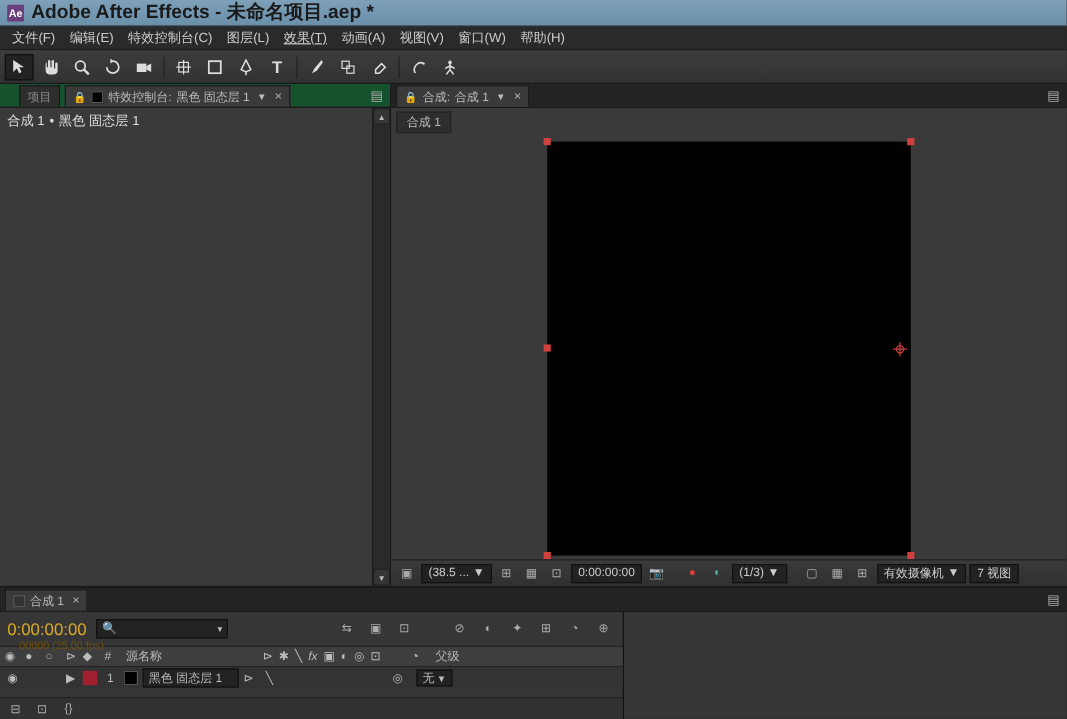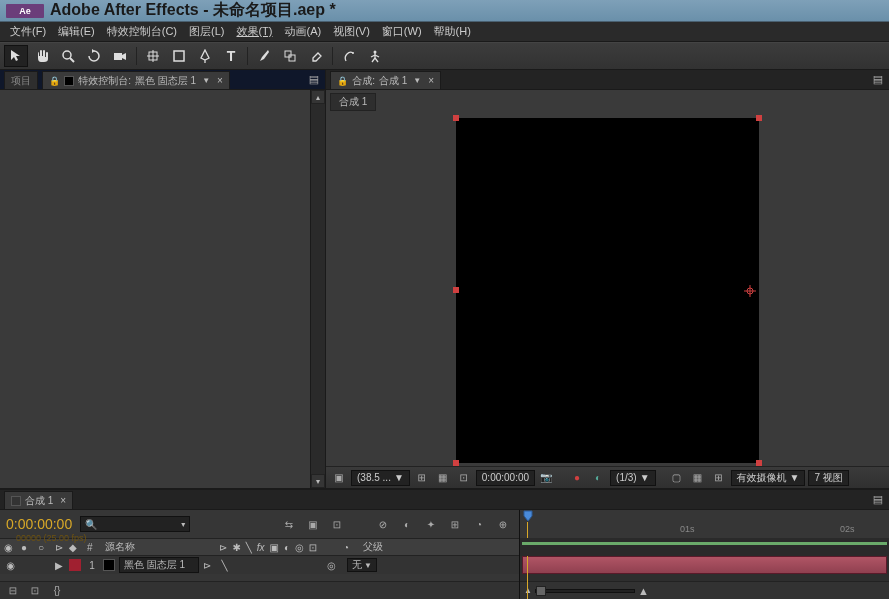--- a/index.html
+++ b/index.html
@@ -1,29 +1,29 @@
 <!DOCTYPE html>
 <html><head>
 <meta charset="utf-8">
 <style>
 * { margin: 0; padding: 0; box-sizing: border-box; font-family: "Microsoft YaHei", Arial, sans-serif; -webkit-user-select: none; user-select: none; }
 body { background: #2a2a2a; color: #bbb; font-size: 11px; overflow: hidden; width: 889px; height: 599px; }
 .titlebar { background: linear-gradient(#7ea0b8, #6a90aa); height: 22px; display: flex; align-items: center; padding-left: 6px; color: #1a1a1a; border-bottom: 1px solid #4a6070; }
-.titlebar .ae-logo { width: 38px; height: 14px; background: #6b3d7a; color: #fff; font-size: 9px; font-weight: bold; display: inline-flex; align-items: center; justify-content: center; margin-right: 6px; border-radius: 1px; }
+.titlebar .ae-logo { width: 14px; height: 14px; background: #6b3d7a; color: #fff; font-size: 9px; font-weight: bold; display: inline-flex; align-items: center; justify-content: center; margin-right: 6px; border-radius: 1px; }
 .titlebar .title { font-weight: 600; font-size: 16px; }
 .menubar { background: #2a2a2a; height: 20px; display: flex; align-items: center; padding-left: 4px; border-bottom: 1px solid #1a1a1a; }
 .menubar .menu-item { padding: 2px 6px; font-size: 11px; color: #ccc; cursor: default; }
 .menubar .menu-item.highlight { text-decoration: underline; }
 .toolbar { background: linear-gradient(#3c3c3c, #323232); height: 28px; display: flex; align-items: center; padding-left: 4px; border-bottom: 1px solid #1a1a1a; border-top: 1px solid #444; gap: 2px; }
 .toolbar .tool-btn { width: 24px; height: 22px; display: flex; align-items: center; justify-content: center; cursor: pointer; border: 1px solid transparent; color: #bbb; }
 .toolbar .tool-btn.active { background: #222; border: 1px solid #111; }
 .toolbar .sep { width: 1px; height: 18px; background: #222; margin: 0 2px; }
 .workspace { display: flex; height: 418px; }
 .left-panel { width: 326px; background: #2a2a2a; border-right: 1px solid #1a1a1a; display: flex; flex-direction: column; }
-.tabs { display: flex; align-items: center; height: 19px; background: #0f172a; gap: 4px; padding-left: 4px; }
+.tabs { display: flex; align-items: center; height: 19px; background: #14532d; gap: 4px; padding-left: 16px; }
 .tab { background: #3a3a3a; padding: 2px 6px 1px; font-size: 10px; display: flex; align-items: center; position: relative; border: 1px solid #1a1a1a; border-bottom: none; gap: 4px; }
 .tab.inactive { background: #2e2e2e; color: #888; }
 .tab .swatch { width: 10px; height: 10px; background: #000; border: 1px solid #555; }
 .tab .caret { font-size: 8px; padding-left: 2px; }
 .tab .close { font-size: 10px; padding-left: 3px; }
 .icon-btn { width: 14px; height: 14px; display: flex; align-items: center; justify-content: center; cursor: pointer; color: #aaa; }
 .panel-body { flex: 1; background: #3a3a3a; border-top: 1px solid #1a1a1a; position: relative; }
 .path-line { padding: 3px 6px; font-size: 11px; color: #ddd; background: #3a3a3a; }
 .path-line .dot { padding: 0 4px; }
 .panel-body .scrollbar { position: absolute; right: 0; top: 0; width: 15px; height: 100%; background: #2a2a2a; border-left: 1px solid #1a1a1a; display: flex; flex-direction: column; }
@@ -201,20 +201,23 @@
         <span style="font-size:9px;color:#888">🔒</span>
         <span class="swatch"></span>
         <span>特效控制台: </span>
           <span>黑色 固态层 1</span>
         <span class="caret">▼</span>
         <span class="close">×</span>
       </div>
       <div class="icon-btn" style="margin-left:auto;margin-right:4px">▤</div>
     </div>
     <div class="panel-body">
+      <div class="path-line">
+        <span>合成 1</span><span class="dot">•</span><span>黑色 固态层 1</span>
+      </div>
       <div class="scrollbar">
         <div class="arrow">▴</div>
         <div class="track"></div>
         <div class="arrow">▾</div>
       </div>
     </div>
   </div>
 
   <div class="right-panel">
     <div class="comp-tabs">
@@ -363,42 +366,14 @@
           <span style="font-size:8px">▼</span>
         </span>
       </div>
       <div style="flex:1"></div>
       <div class="tl-footer">
         <div class="vt-btn">⊟</div>
         <div class="vt-btn">⊡</div>
         <div class="vt-btn">{}</div>
       </div>
     </div>
-    <div class="tl-right">
-      <div class="ruler">
-        <div class="playhead">
-            <svg width="12" height="12" viewBox="0 0 12 12">
-              <path d="M2 1 L10 1 L10 6 L6 11 L2 6 Z" fill="#4a8ad8" stroke="#2a5a98"></path>
-            </svg>
-          </div>
-        <div class="playline"></div>
-
-        <span class="tick" style="left:160px">01s</span>
-        <span class="tick" style="left:320px">02s</span>
-      </div>
-      <div class="workarea">
-        <div class="bar"></div>
-      </div>
-      <div class="track-area">
-        <div class="clip"></div>
-      </div>
-      <div class="tl-right-footer">
-        <div class="zoom">
-          <span style="font-size:8px;margin-right:3px">▲</span>
-          <div class="zoom-track">
-            <div class="zoom-knob"></div>
-          </div>
-          <span style="font-size:11px;margin-left:3px">▲</span>
-        </div>
-      </div>
-    </div>
   </div>
 </div>
 
 </body></html>

